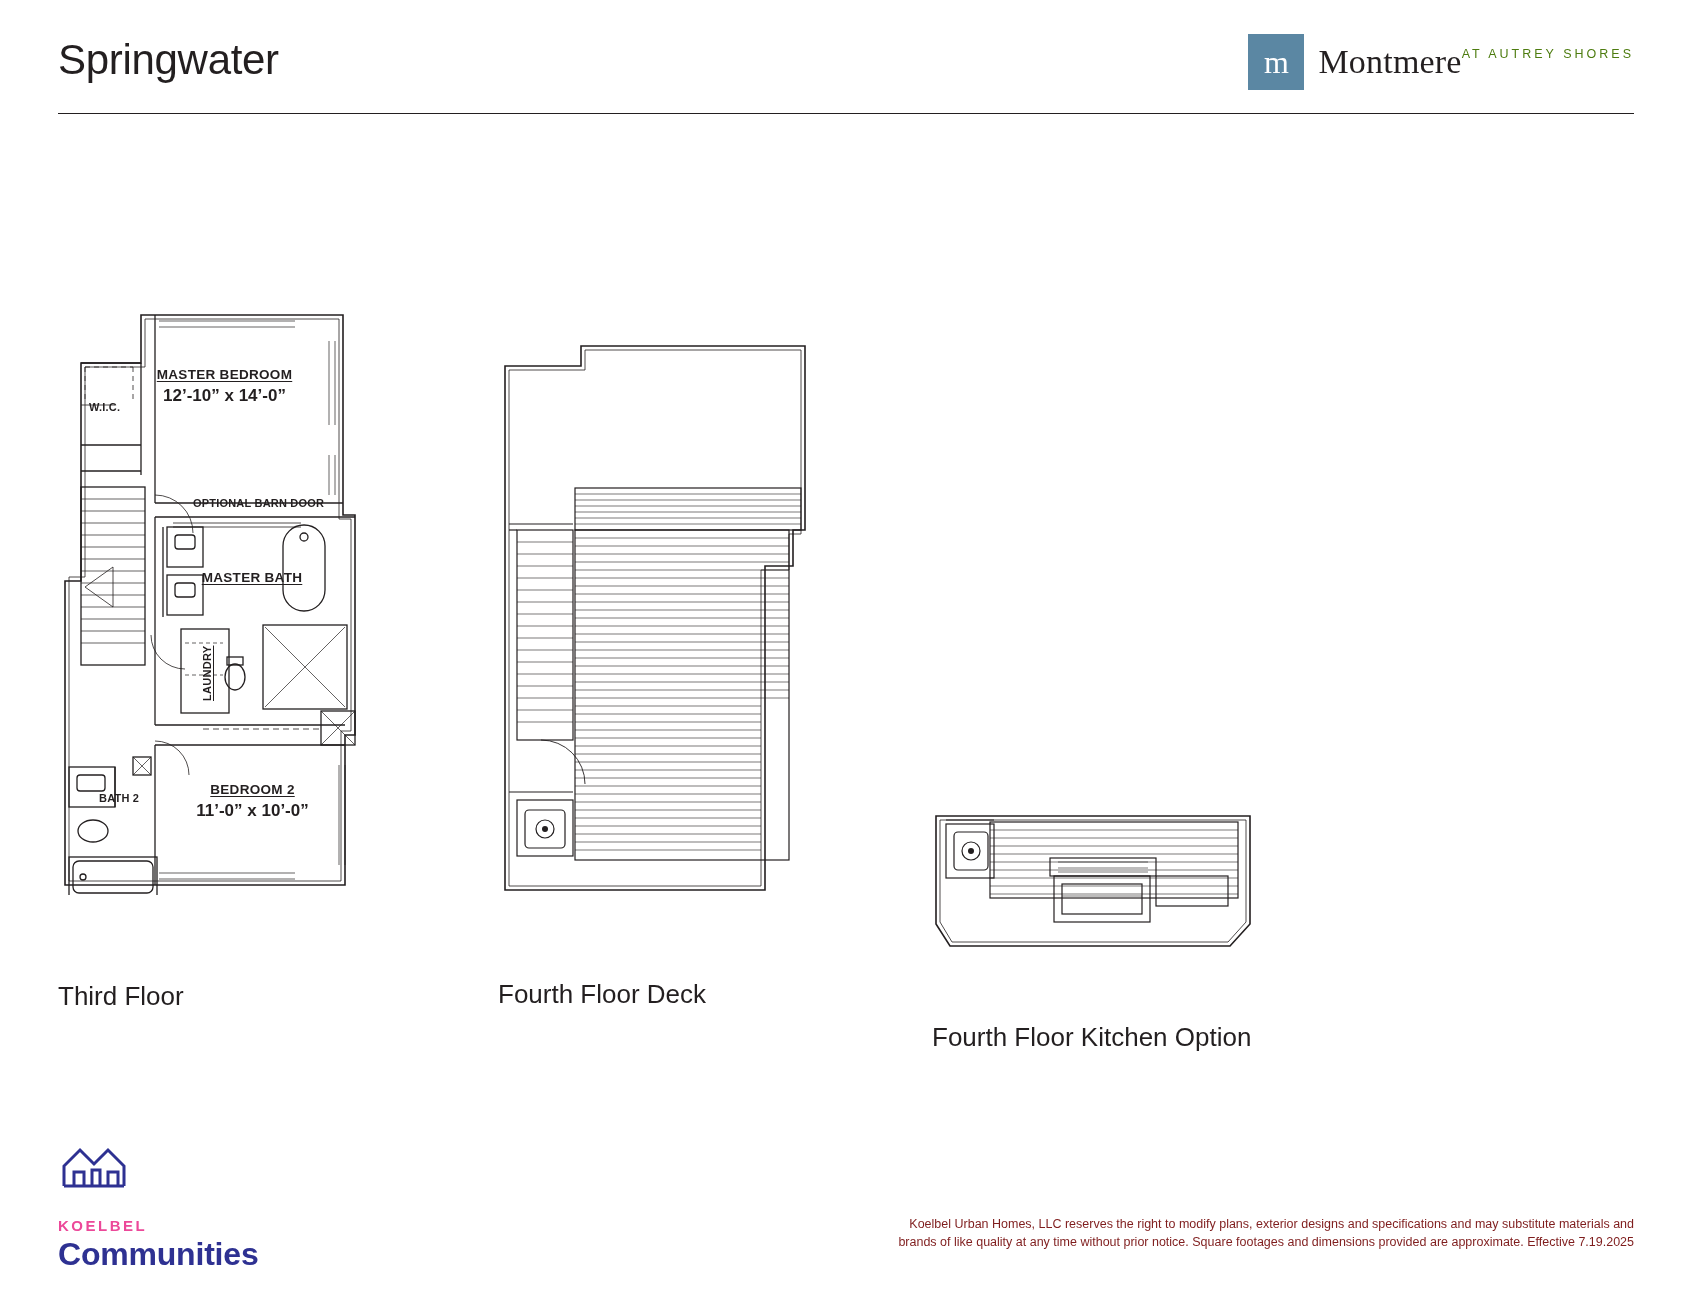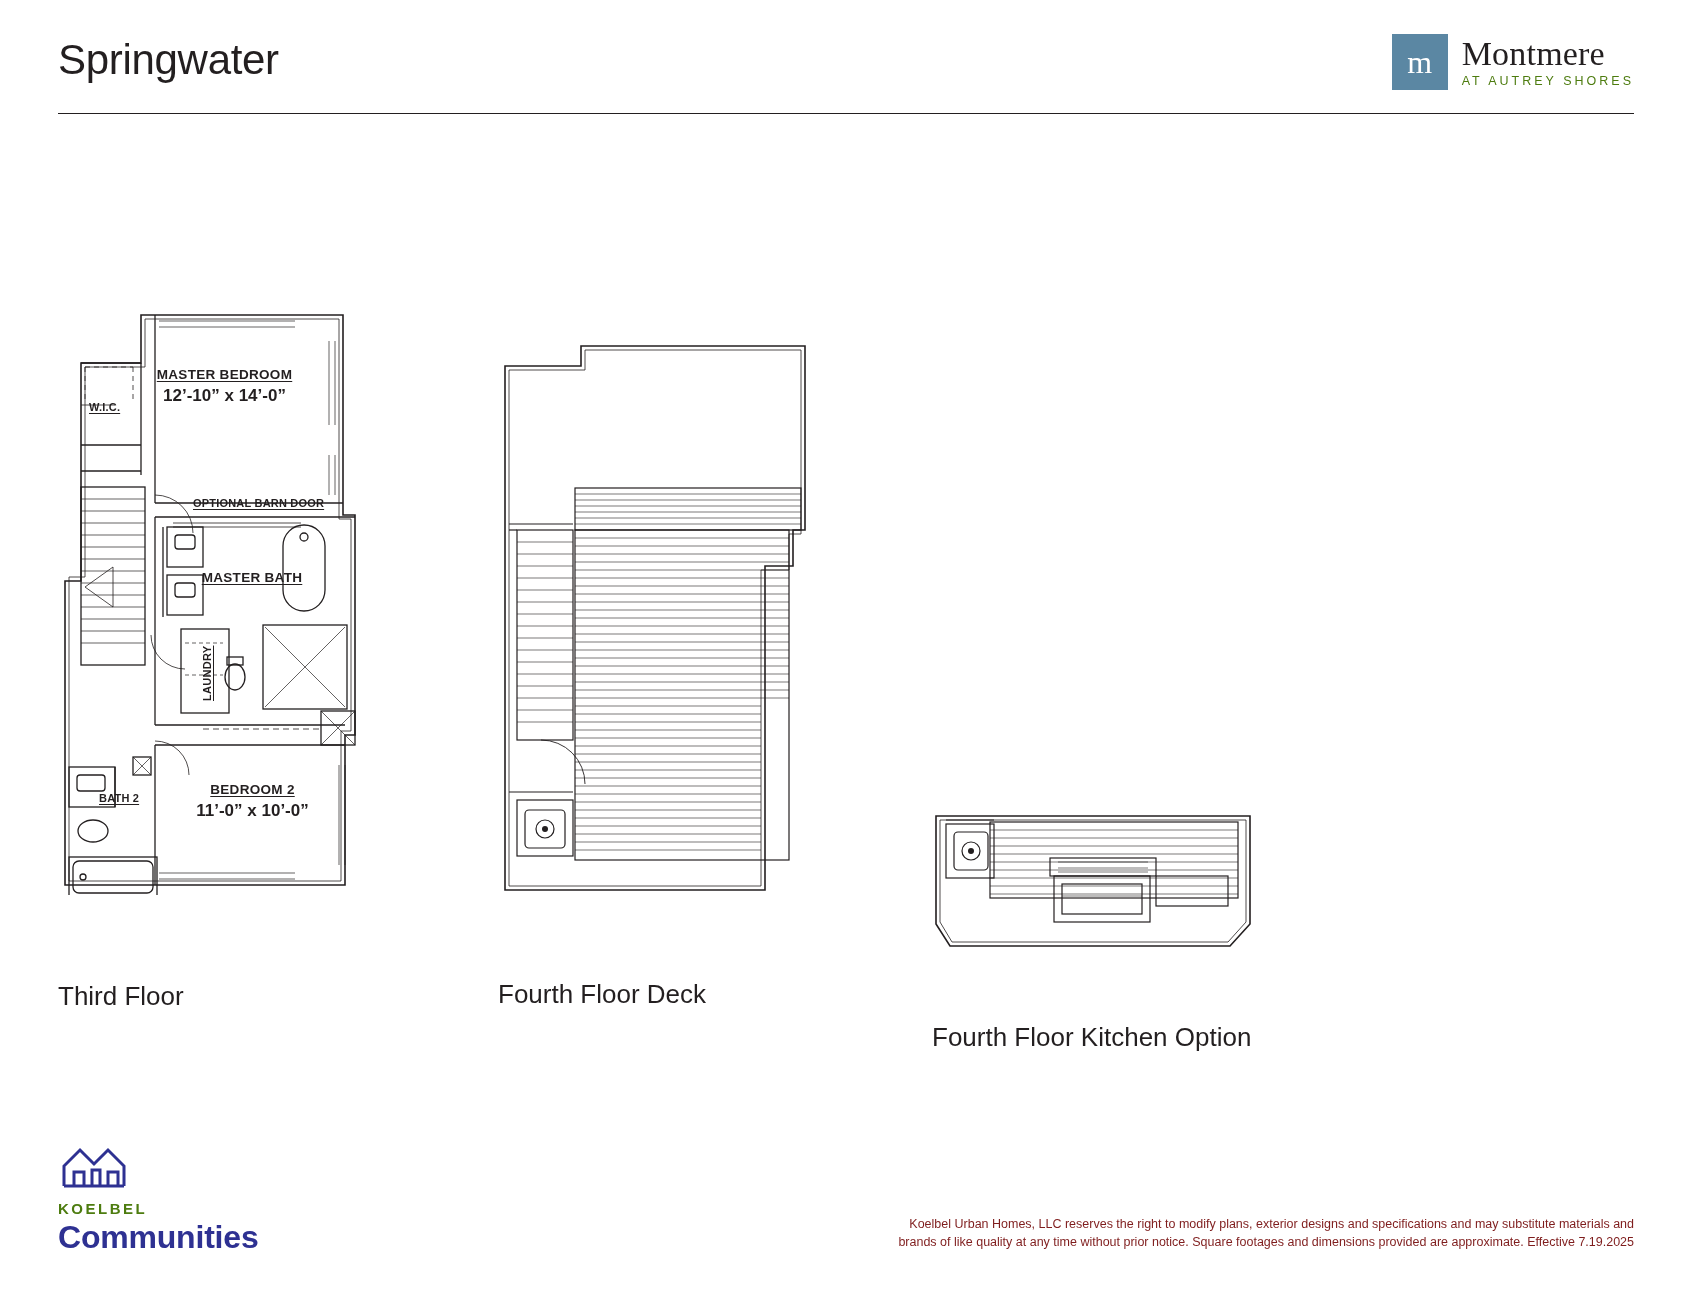--- a/index.html
+++ b/index.html
@@ -49,21 +49,21 @@
     color: #ffffff;
     display: flex;
     align-items: center;
     justify-content: center;
     font-family: "Liberation Serif", serif;
     font-size: 32px;
     line-height: 1;
   }
   .brand-text {
     display: flex;
-    flex-direction: column;
+    flex-direction: row;
     justify-content: space-between;
   }
   .brand-name {
     font-family: "Liberation Serif", serif;
     font-size: 34px;
     line-height: 1.05;
     color: #231f20;
     letter-spacing: 0.2px;
   }
   .brand-sub {
@@ -99,21 +99,20 @@
   .room-dims {
     font-size: 17px;
     font-weight: 700;
     margin-top: 3px;
   }
   .small-label {
     position: absolute;
     font-size: 11px;
     font-weight: 700;
     letter-spacing: 0.2px;
-    text-decoration: underline;
     text-underline-offset: 2px;
     white-space: nowrap;
   }
   .vert-label {
     position: absolute;
     font-size: 11px;
     font-weight: 700;
     letter-spacing: 0.3px;
     text-decoration: underline;
     text-underline-offset: 2px;
@@ -125,23 +124,23 @@
   
   .koelbel {
     position: absolute;
     left: 58px;
     top: 1140px;
     width: 220px;
   }
   .koelbel-name {
     font-size: 15px;
     letter-spacing: 2.5px;
-    color: #4d7c0f;
-    font-weight: 700;
-    margin-top: 6px;
+    color: #ec4899;
+    font-weight: 700;
+    margin-top: 23px;
   }
   .koelbel-comm {
     font-size: 32px;
     font-weight: 700;
     color: #2e3192;
     letter-spacing: -0.2px;
     margin-top: 2px;
   }
   .disclaimer {
     position: absolute;

